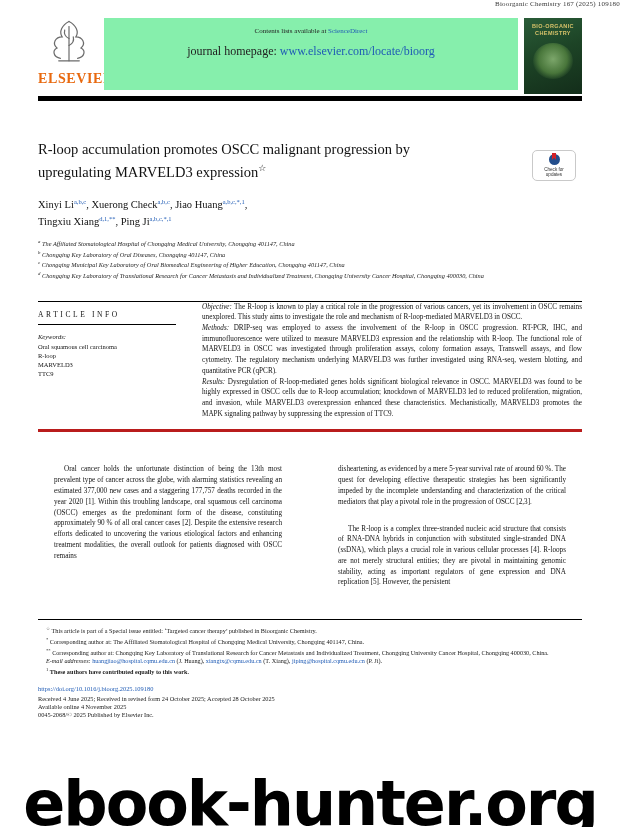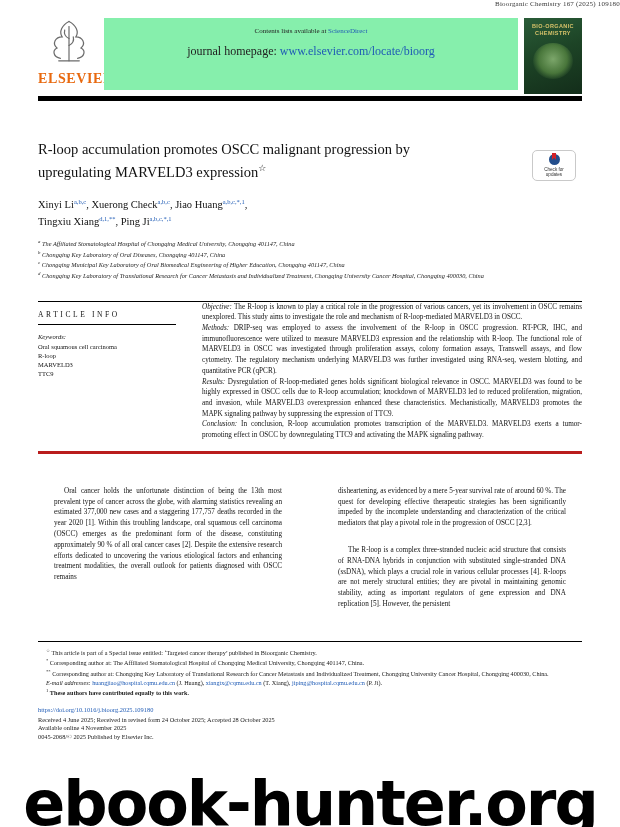--- a/index.html
+++ b/index.html
@@ -164,21 +164,20 @@
       <div class="kw-label">Keywords:</div>
       <div class="kw">Oral squamous cell carcinoma</div>
       <div class="kw">R-loop</div>
       <div class="kw">MARVELD3</div>
       <div class="kw">TTC9</div>
     </div>
     <div class="abs-col">
       <p class="abs-p"><i>Objective:</i> <span>The R-loop is known to play a critical role in the progression of various cancers, yet its involvement in OSCC remains unexplored. This study aims to investigate the role and mechanism of R-loop-mediated MARVELD3 in OSCC.</span></p>
       <p class="abs-p"><i>Methods:</i> <span>DRIP-seq was employed to assess the involvement of the R-loop in OSCC progression. RT-PCR, IHC, and immunofluorescence were utilized to measure MARVELD3 expression and the relationship with R-loop. The functional role of MARVELD3 in OSCC was investigated through proliferation assays, colony formation assays, Transwell assays, and flow cytometry. The regulatory mechanism underlying MARVELD3 was further investigated using RNA-seq, western blotting, and quantitative PCR (qPCR).</span></p>
       <p class="abs-p"><i>Results:</i> <span>Dysregulation of R-loop-mediated genes holds significant biological relevance in OSCC. MARVELD3 was found to be highly expressed in OSCC cells due to R-loop accumulation; knockdown of MARVELD3 led to reduced proliferation, migration, and invasion, while MARVELD3 overexpression enhanced these characteristics. Mechanistically, MARVELD3 promotes the MAPK signaling pathway by suppressing the expression of TTC9.</span></p>
-      <p class="abs-p"><i>Conclusion:</i> <span>In conclusion, R-loop accumulation promotes transcription of the MARVELD3. MARVELD3 exerts a tumor-promoting effect in OSCC by downregulating TTC9 and activating the MAPK signaling pathway.</span></p>
     </div>
   </div>
 
   <div class="body-cols">
     <div class="bcol">
       <p class="indent">Oral cancer holds the unfortunate distinction of being the 13th most prevalent type of cancer across the globe, with alarming statistics revealing an estimated 377,000 new cases and a staggering 177,757 deaths recorded in the year 2020 [1]. Within this troubling landscape, oral squamous cell carcinoma (OSCC) emerges as the predominant form of the disease, constituting approximately 90 % of all oral cancer cases [2]. Despite the extensive research efforts dedicated to uncovering the various etiological factors and enhancing treatment modalities, the overall outlook for patients diagnosed with OSCC remains</p>
     </div>
     <div class="bcol">
       <p>disheartening, as evidenced by a mere 5-year survival rate of around 60 %. The quest for developing effective therapeutic strategies has been significantly impeded by the incomplete understanding and characterization of the critical mediators that play a pivotal role in the progression of OSCC [2,3].</p>
       <p class="indent">The R-loop is a complex three-stranded nucleic acid structure that consists of RNA-DNA hybrids in conjunction with substituted single-stranded DNA (ssDNA), which plays a crucial role in various cellular processes [4]. R-loops are not merely structural entities; they are pivotal in maintaining genomic stability, acting as important regulators of gene expression and DNA replication [5]. However, the persistent</p>

